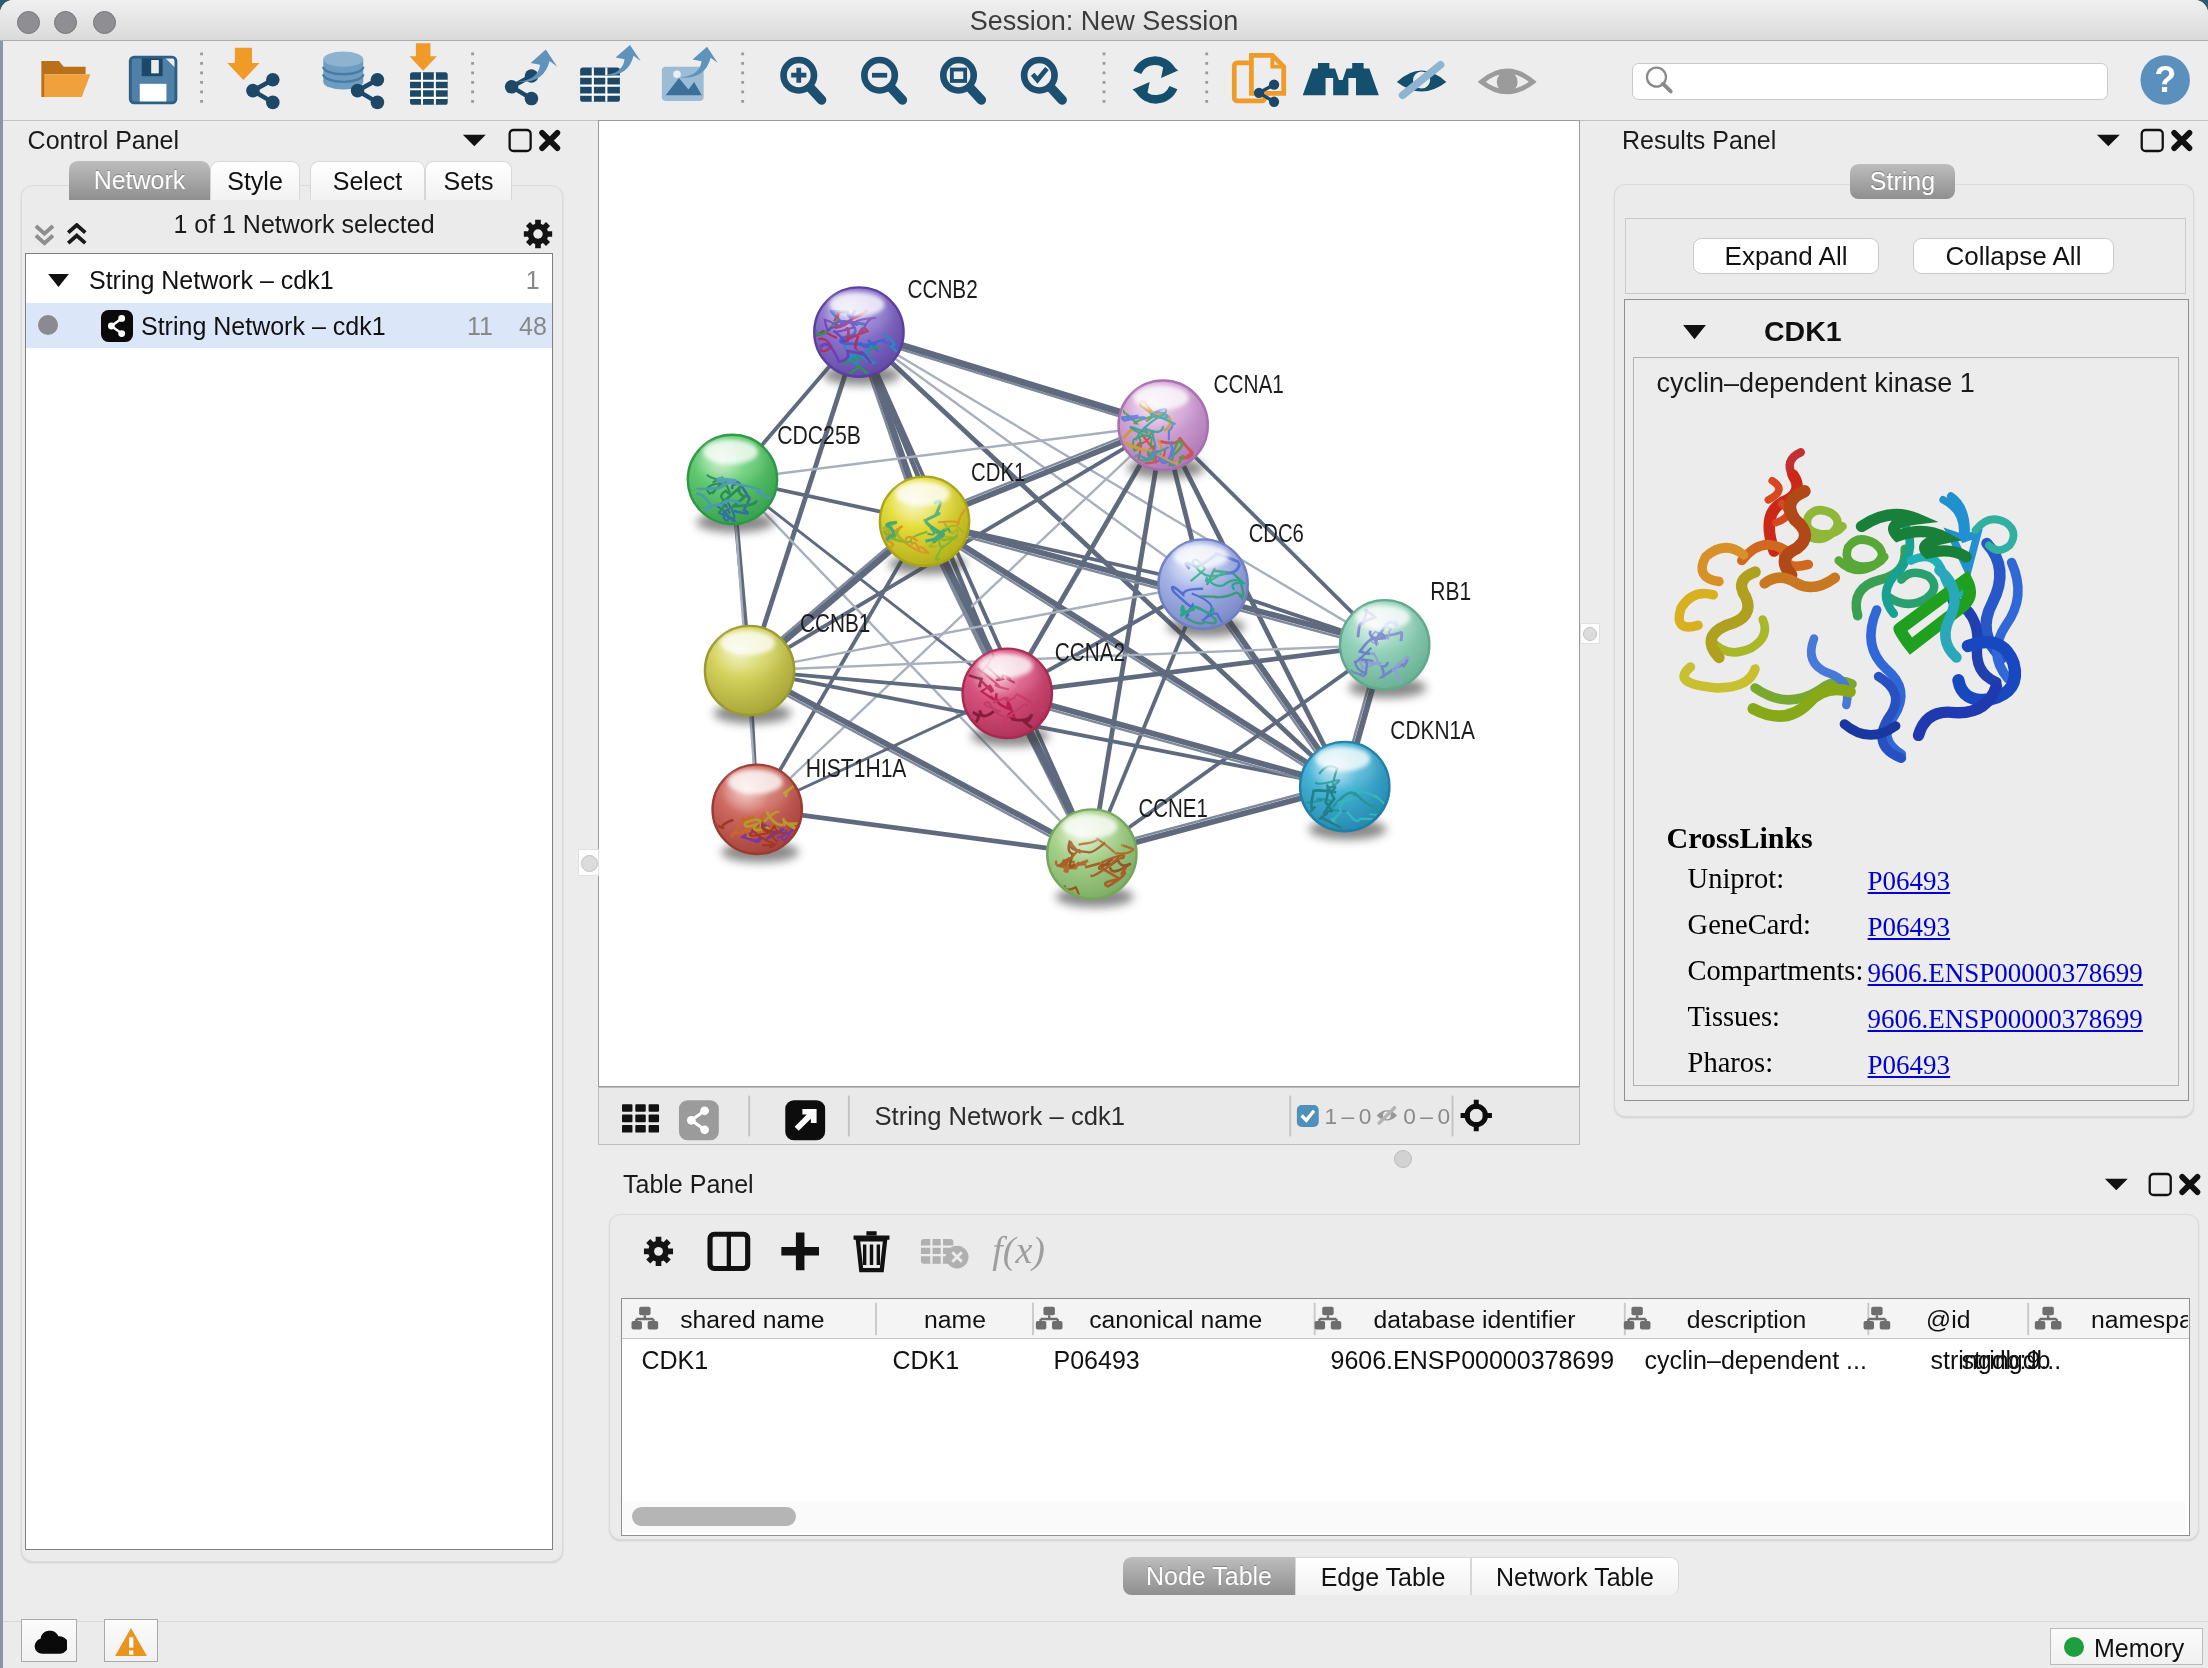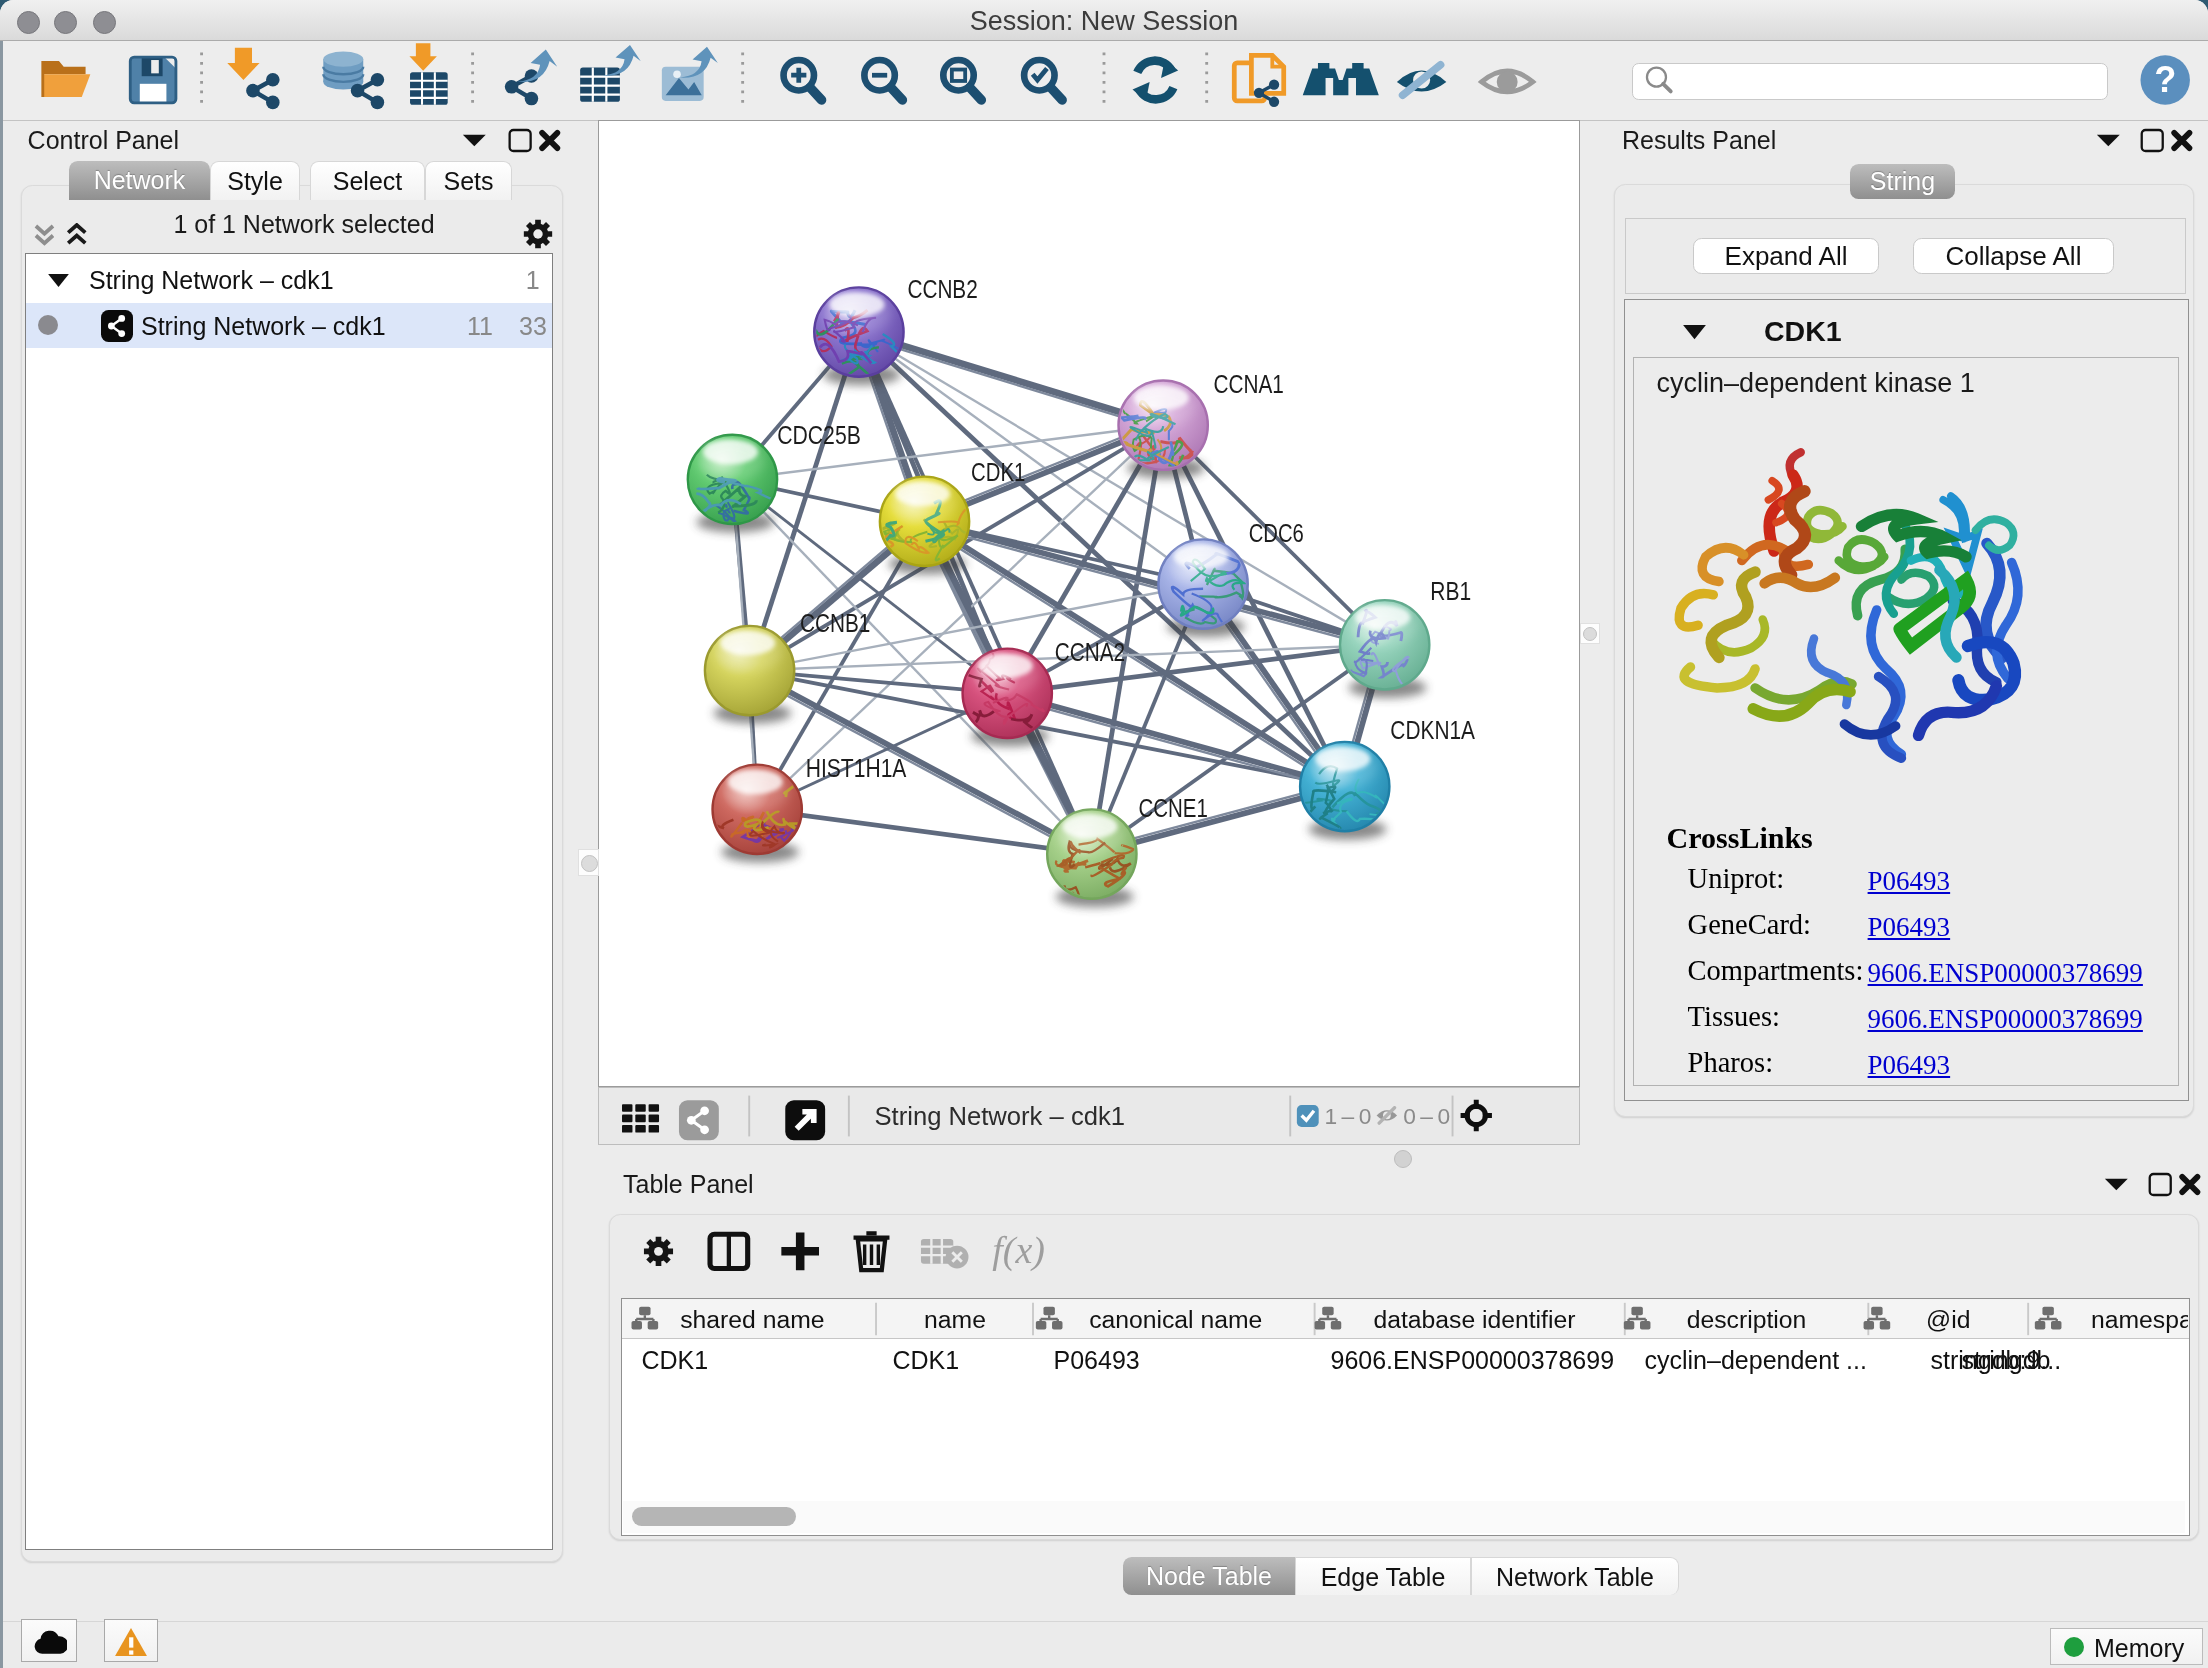--- a/index.html
+++ b/index.html
@@ -243,21 +243,21 @@
         <rect x="0" y="0" width="34" height="34" rx="8" fill="#0a0a0a"></rect>
         <g fill="#fff">
             <circle cx="22" cy="9" r="3.6"></circle>
             <circle cx="11" cy="17" r="3.6"></circle>
             <circle cx="22" cy="25" r="3.6"></circle>
         <path d="M22 9 L11 17 L22 25" stroke="#fff" stroke-width="2.6" fill="none"></path>
           </g>
       </svg>
       <span style="position:absolute;left:115px;top:8.6px;font-size:25px;color:#111;">String Network – cdk1</span>
       <span style="position:absolute;left:441px;top:8.6px;font-size:25px;color:#888;">11</span>
-      <span style="position:absolute;left:493px;top:8.6px;font-size:25px;color:#888;">33</span>
+      <span style="position:absolute;left:493px;top:8.6px;font-size:25px;color:#888;">48</span>
     </div>
   </div>
 
   <div id="canvas">
       <svg id="net" width="980" height="965" viewBox="0 0 1030 1015" style="position:absolute;left:0;top:0;">
 <defs>
 <radialGradient id="gB2" cx="0.38" cy="0.28" r="0.85">
             <stop offset="0" stop-color="#cfc4ee"></stop>
             <stop offset="0.33" stop-color="#8d76cf"></stop>
             <stop offset="1" stop-color="#5a3f9e"></stop>

